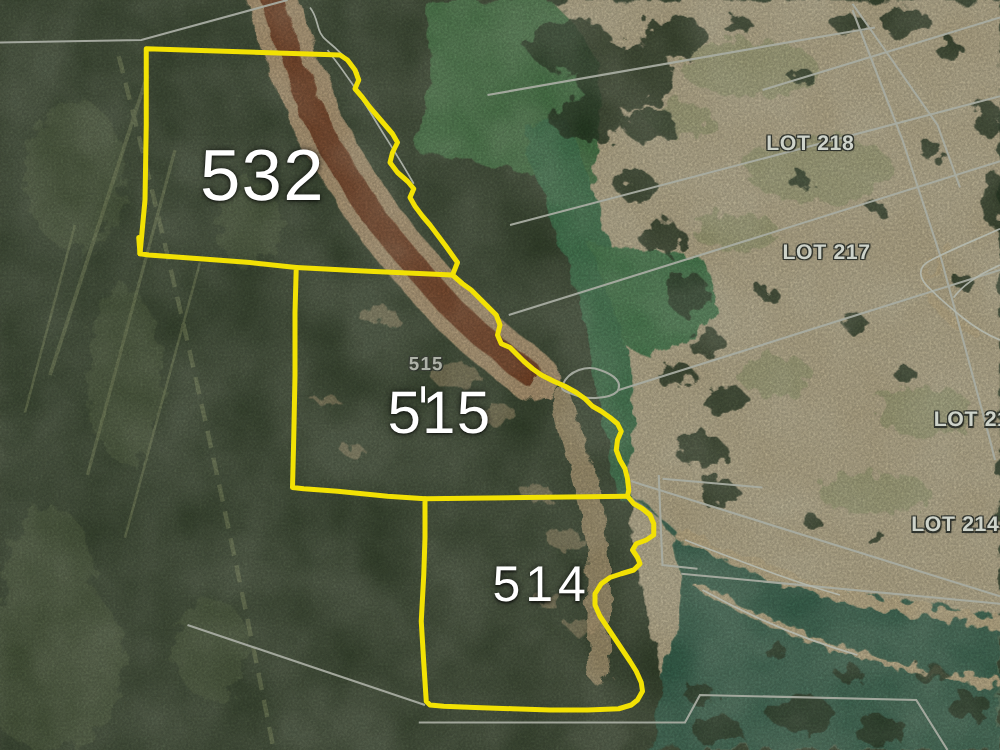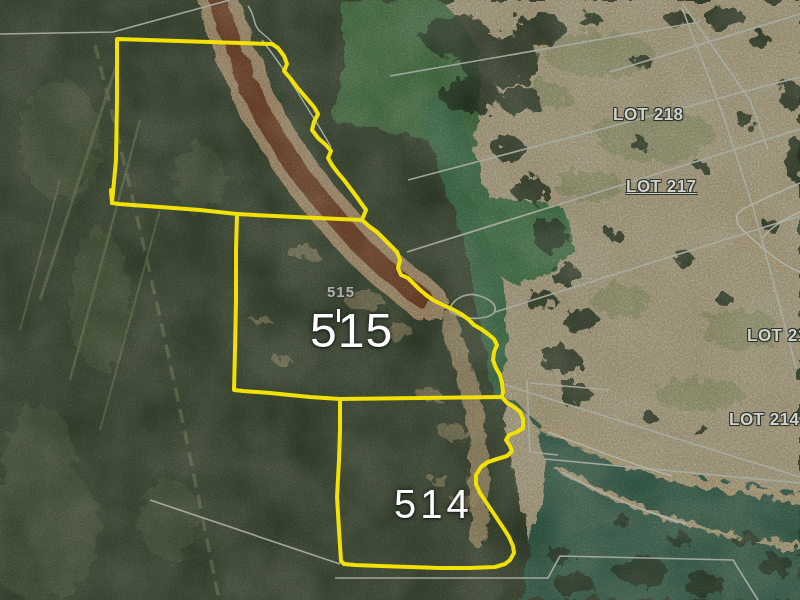--- a/index.html
+++ b/index.html
@@ -11,39 +11,39 @@
   .stage svg{position:absolute;left:0;top:0;display:block;}
   .base-art{filter:blur(.55px);}
   
   .plabel{
     position:absolute;color:#fff;font-weight:400;line-height:1;
     text-shadow:0 0 5px rgba(0,0,0,.75),0 1px 2px rgba(0,0,0,.55);
     letter-spacing:1px;user-select:none;white-space:nowrap;
   }
   .p532{left:160px;top:112px;font-size:58px;}
   .p515{left:310px;top:307px;font-size:48px;}
-  .p514{left:394px;top:484px;font-size:40px;letter-spacing:4px;}
+  .p514{left:394px;top:448px;font-size:40px;letter-spacing:4px;}
   .label-tick{
     position:absolute;left:337px;top:309px;width:3px;height:13px;
     background:#fff;box-shadow:0 0 3px rgba(0,0,0,.6);
   }
   
   .plabel-small{
     position:absolute;left:327px;top:283px;font-size:15px;font-weight:bold;
     color:#aeb2a8;letter-spacing:1px;
     text-shadow:-1px -1px 0 #3a3f36,1px -1px 0 #3a3f36,-1px 1px 0 #3a3f36,1px 1px 0 #2c302a;
   }
   
   .lot{
     position:absolute;font-size:17px;font-weight:bold;color:#ced3ca;
     letter-spacing:.5px;white-space:nowrap;
     text-shadow:-1px -1px 0 #30342e,1px -1px 0 #30342e,-1px 1px 0 #30342e,1px 1px 1px #23261f;
   }
   .l218{left:576px;top:105px;margin-left:37px;}
-  .l217{left:626px;top:177px;text-decoration:underline;}
+  .l217{left:626px;top:192px;}
   .l21x{left:747px;top:326px;}
   .l214{left:729px;top:410px;text-align:center;}
 </style>
 </head>
 <body>
 
 <div class="stage">
   <svg width="800" height="600" viewBox="0 0 800 600">
     <defs>
       <filter id="rough" x="-20%" y="-20%" width="140%" height="140%">
@@ -216,20 +216,21 @@
         L310,397 L270,393 L243,391 L234,390
         L235,350 L236,300 L236,250 L237,214
         L200,210 L160,207 L119,204 L112,203
         L116,160 L117,100 L117,39 Z"></path>
       <path d="M237,214 L295,217 L362,220"></path>
       <path d="M340,399 L420,398 L502,397"></path>
       <path d="M112,203 L111,190"></path>
     </g>
   </svg>
 
+  <div class="plabel p532">532</div>
   <div class="plabel p515">515</div>
   <div class="label-tick"></div>
   <div class="plabel p514">514</div>
   <div class="plabel-small">515</div>
   <div class="lot l218">LOT 218</div>
   <div class="lot l217">LOT 217</div>
   <div class="lot l21x">LOT 21</div>
   <div class="lot l214">LOT 214</div>
 </div>
 

